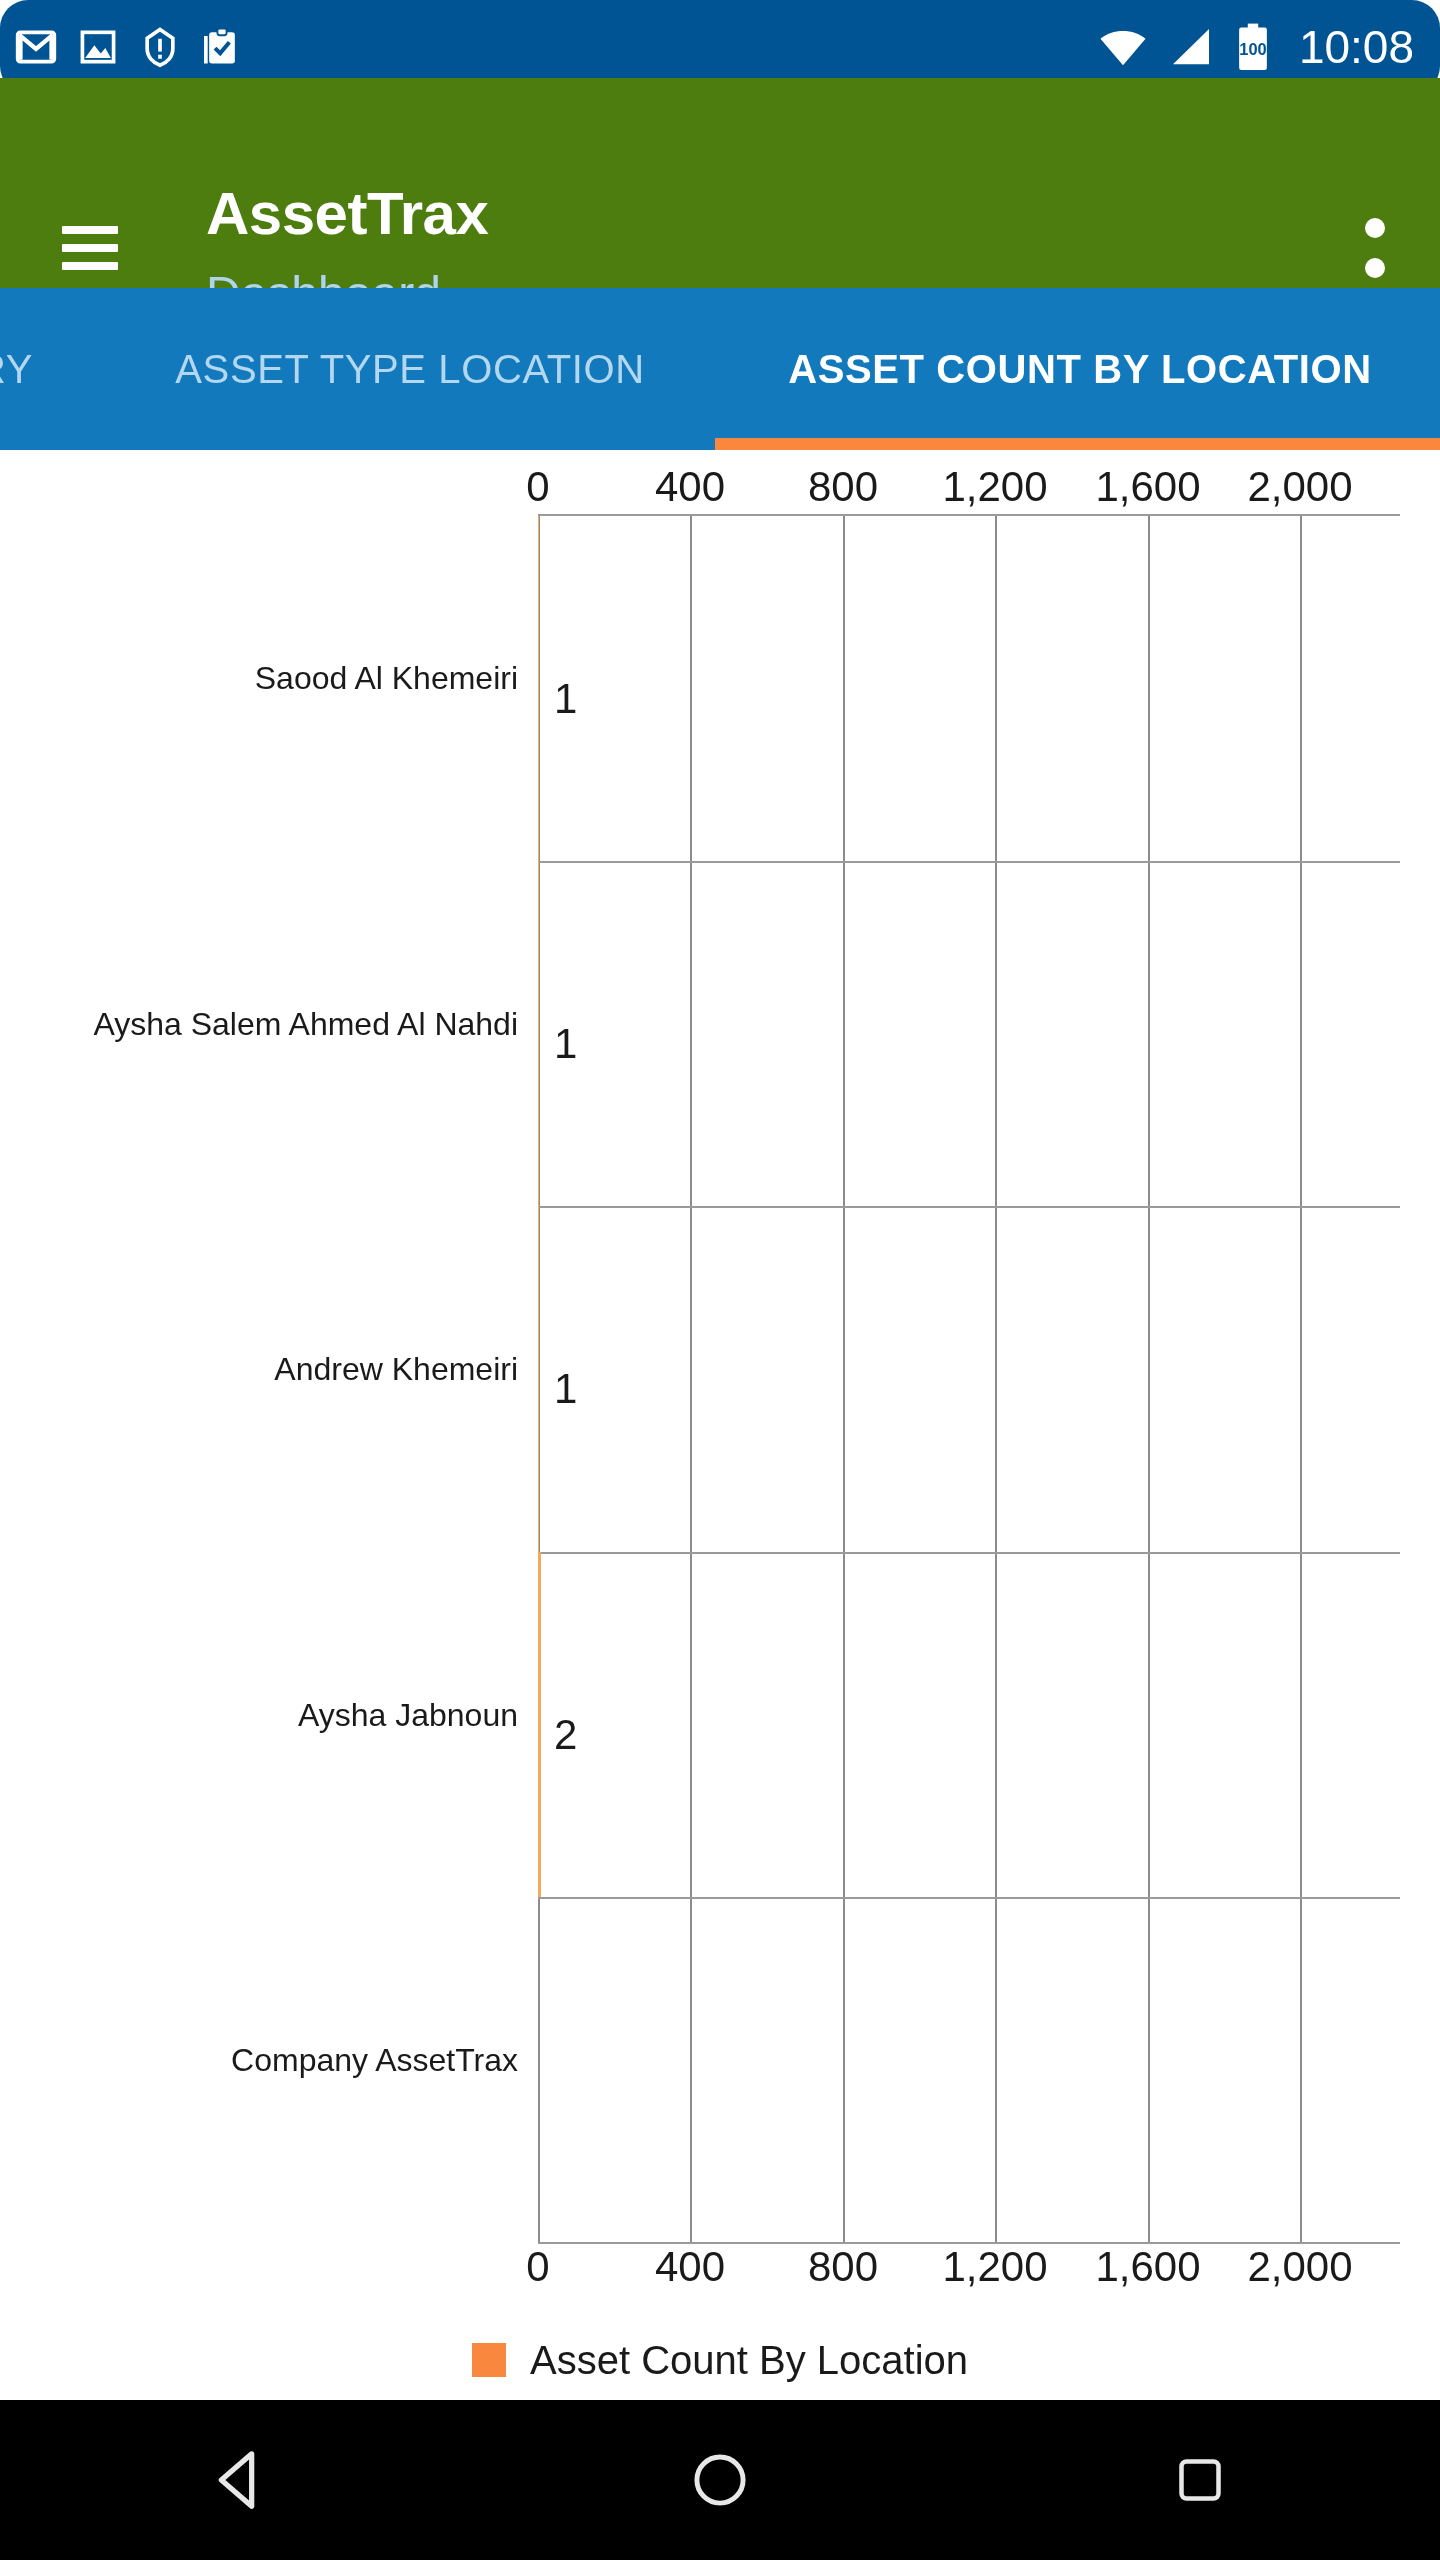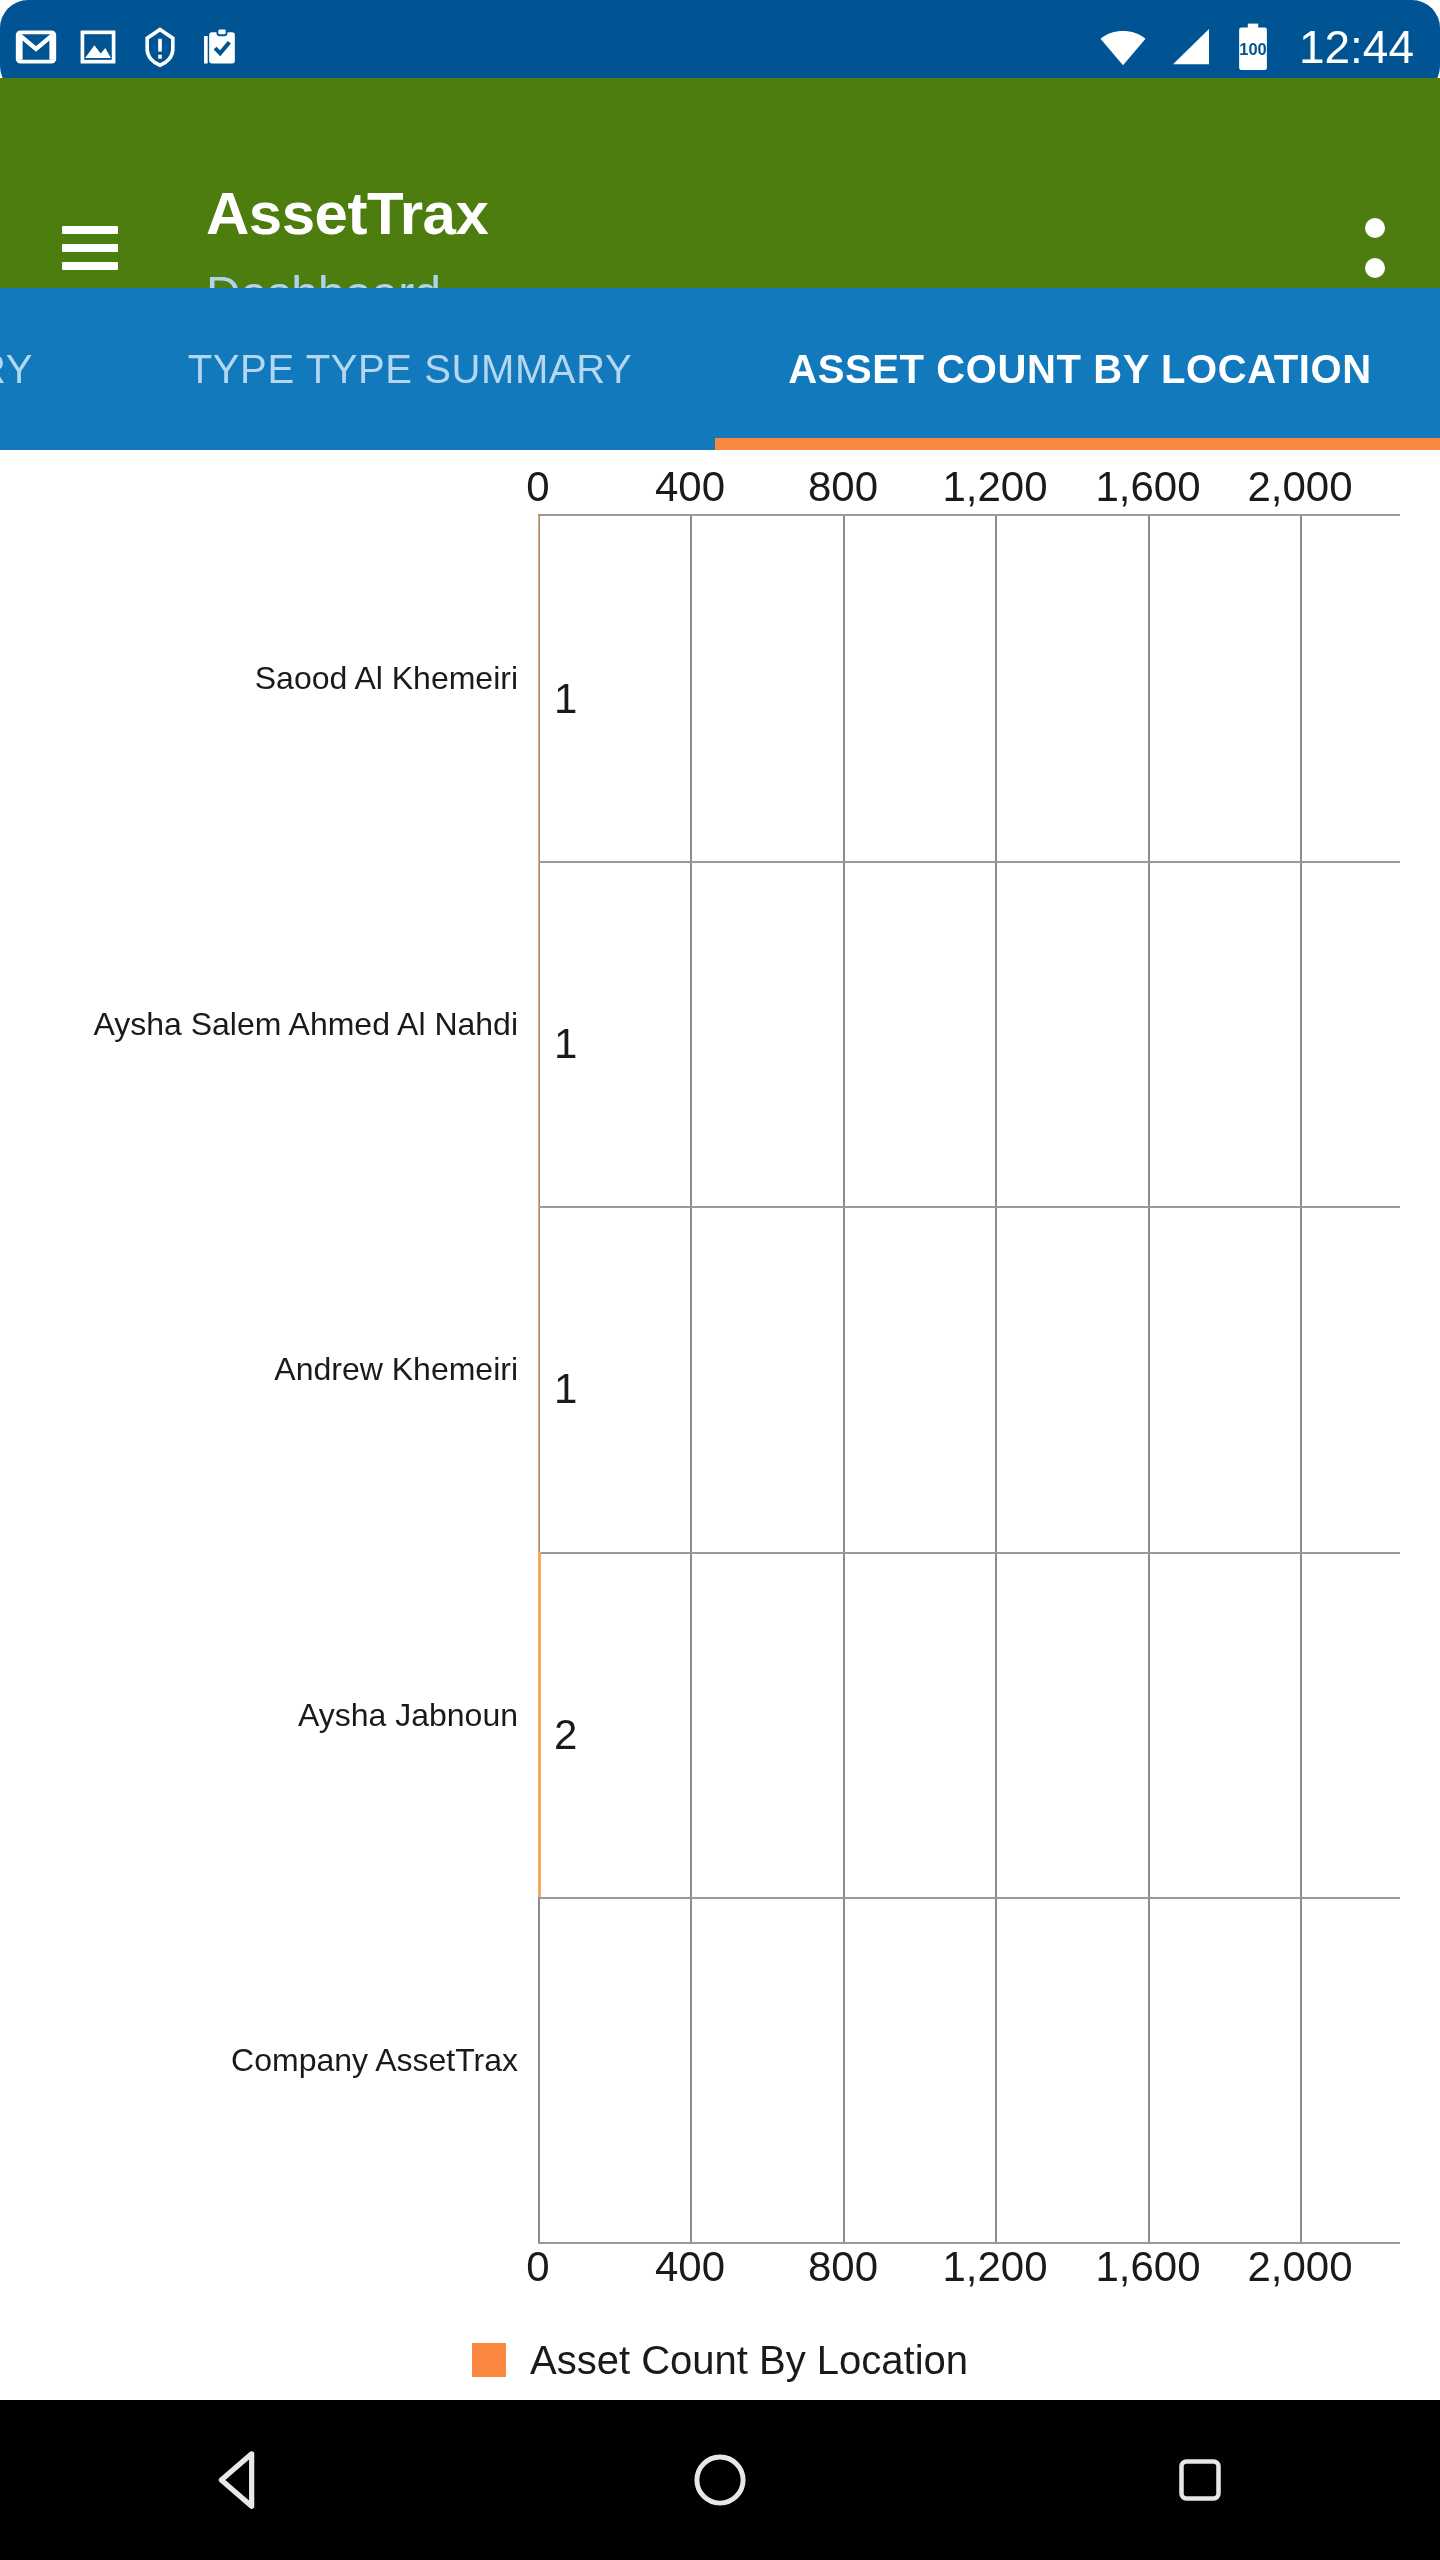--- a/index.html
+++ b/index.html
@@ -224,42 +224,42 @@
       <path d="M1.6 8.2 C7 3.4 17 3.4 22.4 8.2 L12 20.4 Z" fill="#ffffff"></path>
     </svg>
     <svg class="sb-icon" width="48" height="48" viewBox="0 0 24 24">
       <path d="M21 3 L21 20.6 L3 20.6 Z" fill="#ffffff"></path>
     </svg>
     <svg class="sb-icon" width="40" height="52" viewBox="0 0 16 24">
       <rect x="5.6" y="1.2" width="4.8" height="2" fill="#ffffff"></rect>
       <rect x="1.6" y="3" width="12.8" height="19.6" rx="1" fill="#ffffff"></rect>
       <text x="8" y="15.6" font-family="Liberation Sans, sans-serif" font-size="7.6" font-weight="bold" text-anchor="middle" fill="#015493">100</text>
     </svg>
-    <div id="status-clock">12:44</div>
+    <div id="status-clock">10:08</div>
   </div>
 </div>
 
 <div id="app-bar">
   <div id="hamburger-button">
     <span></span>
     <span></span>
     <span></span>
   </div>
   <div id="app-title">AssetTrax</div>
   <div id="app-subtitle">Dashboard</div>
   <div id="overflow-button">
     <i></i>
     <i></i>
     <i></i>
   </div>
 </div>
 
 <div id="tab-bar">
   <div class="tab" id="tab-0">RY</div>
-  <div class="tab" id="tab-1">TYPE TYPE SUMMARY</div>
+  <div class="tab" id="tab-1">ASSET TYPE LOCATION</div>
   <div class="tab active" id="tab-2">ASSET COUNT BY LOCATION</div>
   <div id="tab-indicator"></div>
 </div>
 
 <div id="chart-area">
 
   <div class="axis-row" id="axis-top">
     <div class="tick-label" style="left:538px">0</div>
     <div class="tick-label" style="left:690px">400</div>
     <div class="tick-label" style="left:843px">800</div>

